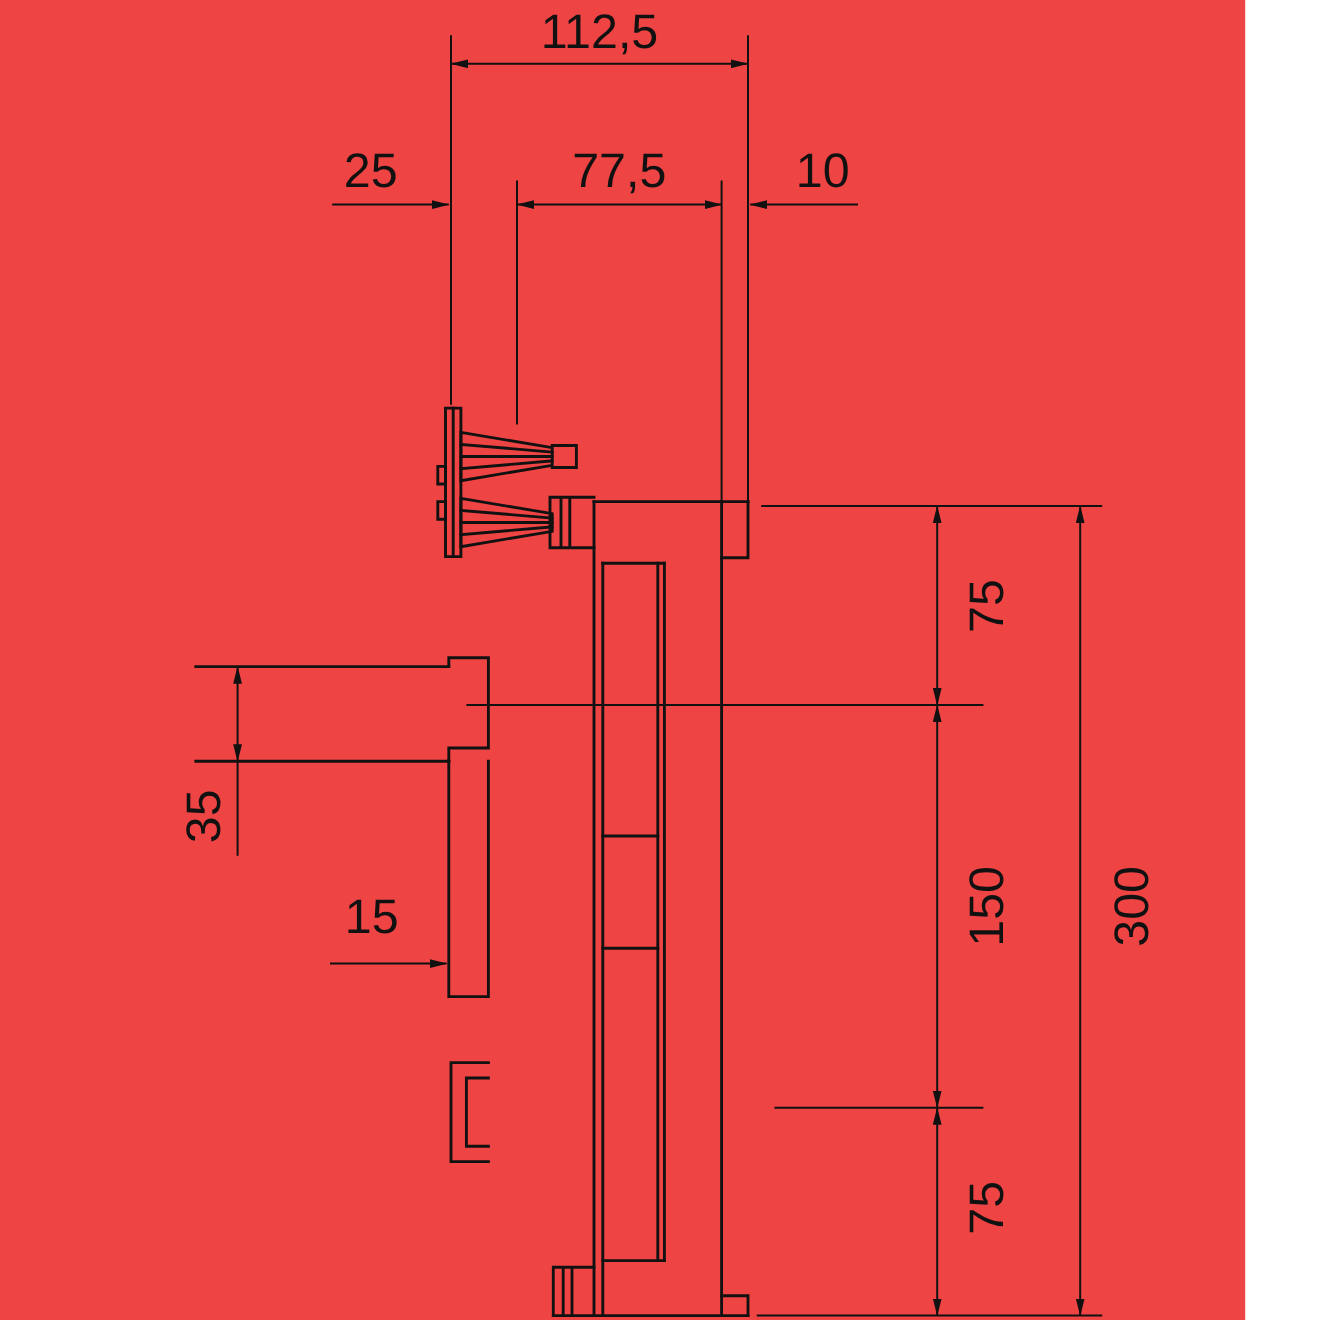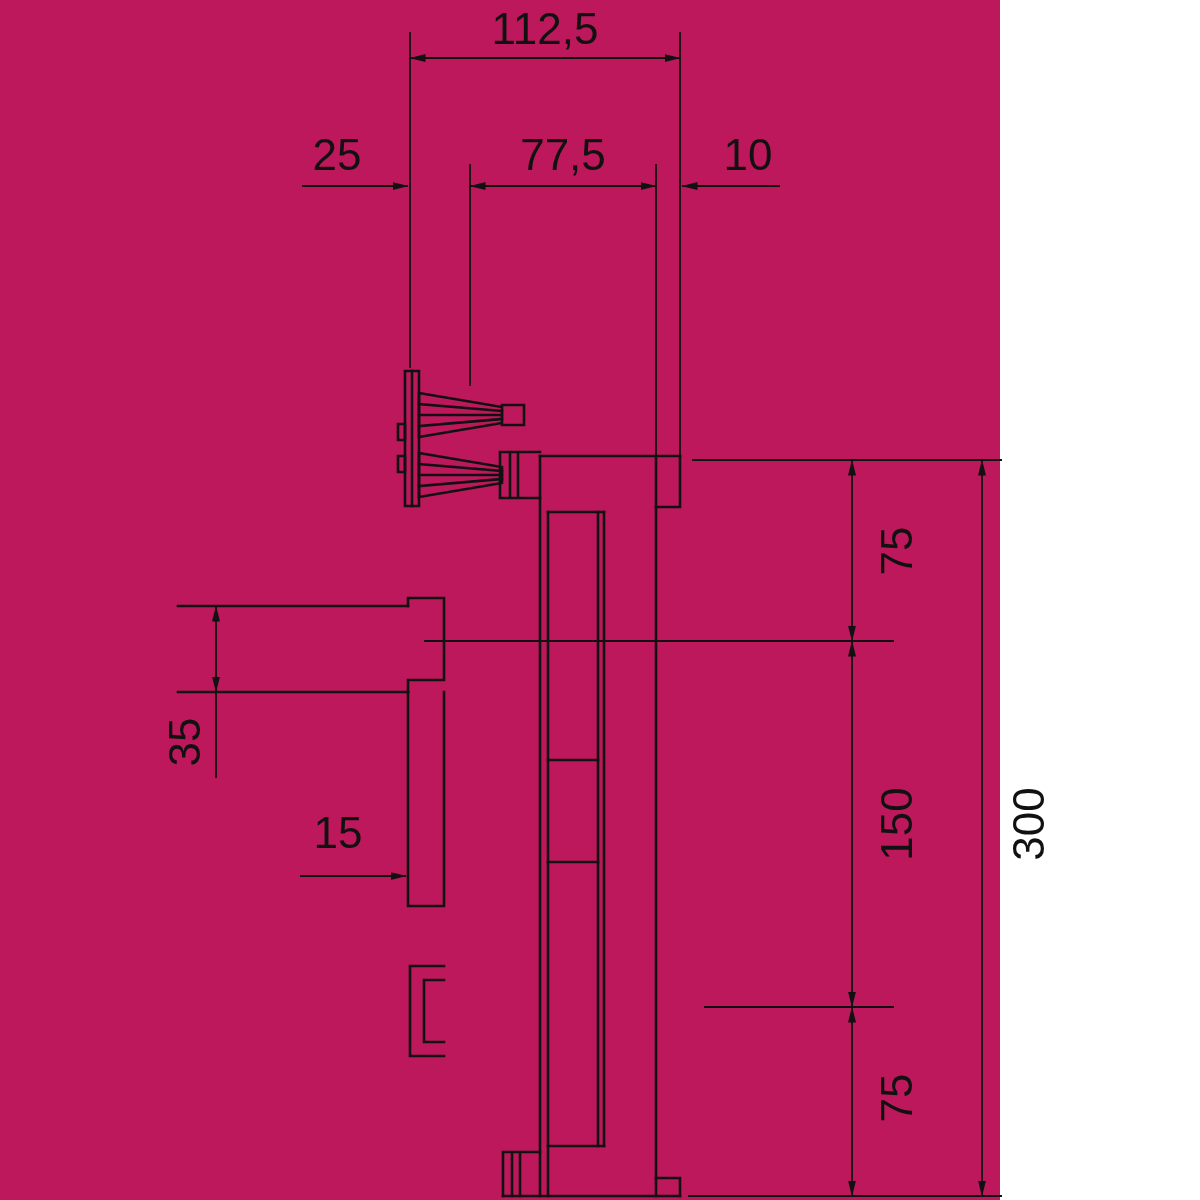--- a/index.html
+++ b/index.html
@@ -1,19 +1,19 @@
 <!DOCTYPE html>
 <html><head>
 <meta charset="utf-8">
 <style>
   html,body{margin:0;padding:0;background:#ffffff;}
   .canvas{
     position:relative;
-    width:1000px;height:1200px;
-    background:#be185d;
+    width:1132px;height:1200px;
+    background:#ef4444;
     font-family:"Liberation Sans", sans-serif;
   }
   svg{display:block;}
   .part{stroke:#111111;stroke-width:2.6;fill:none;stroke-linecap:square;}
   .thin{stroke:#111111;stroke-width:1.8;fill:none;stroke-linecap:butt;}
   .dim-label{fill:#111111;font-size:44px;font-family:"Liberation Sans", sans-serif;text-anchor:middle;}
 </style>
 </head>
 <body>
 

